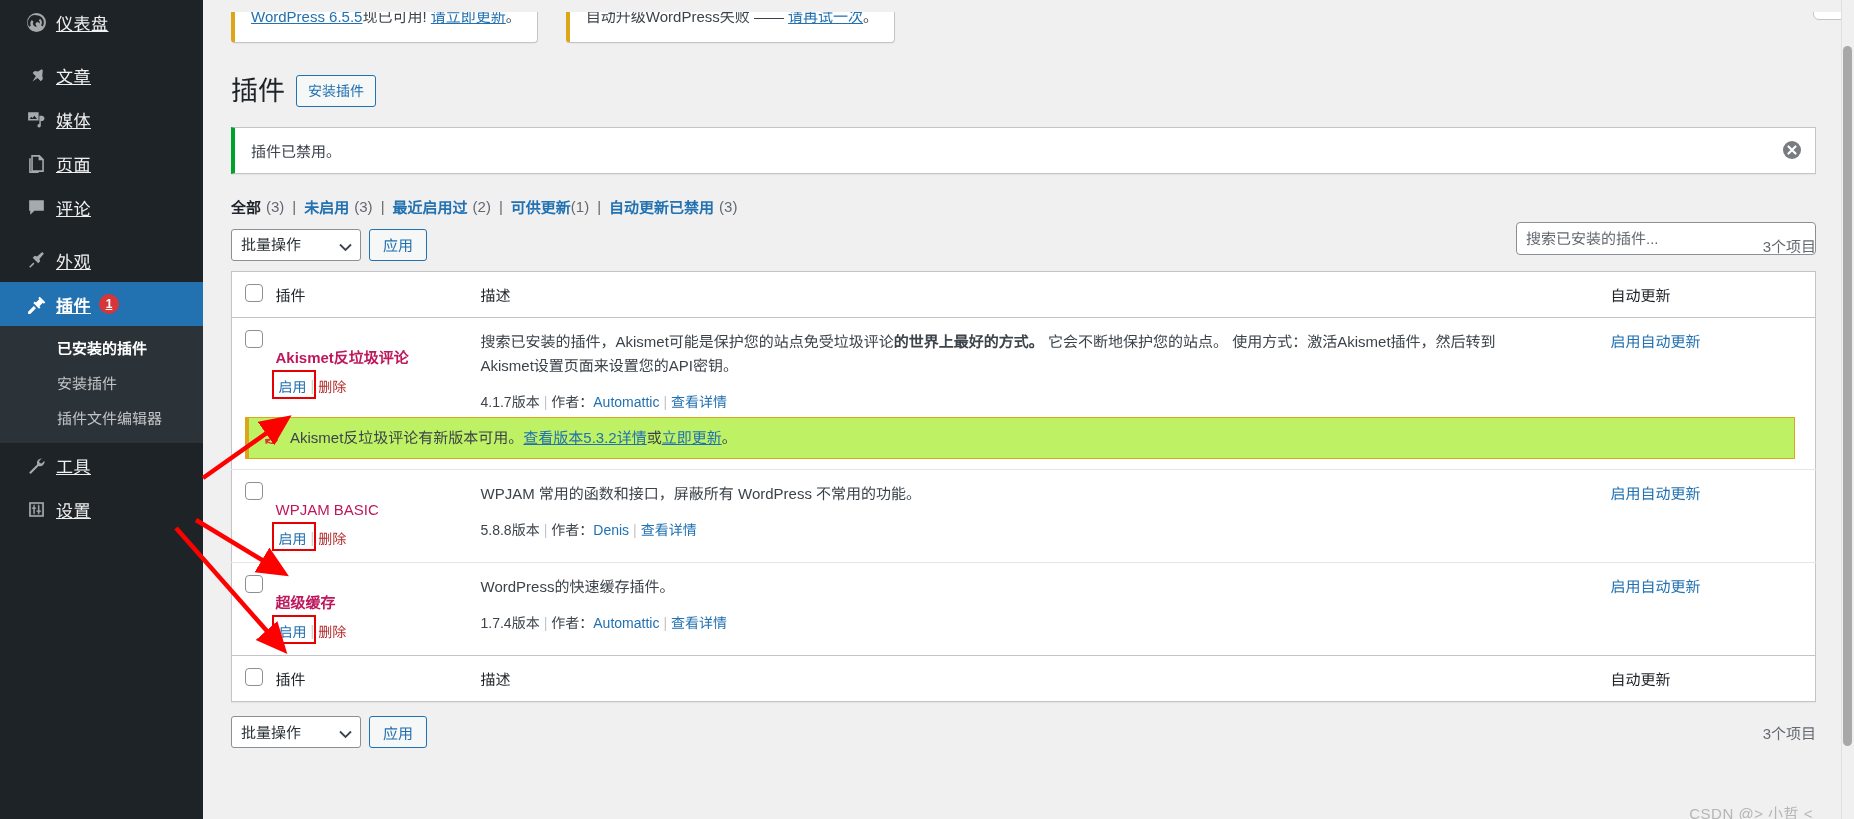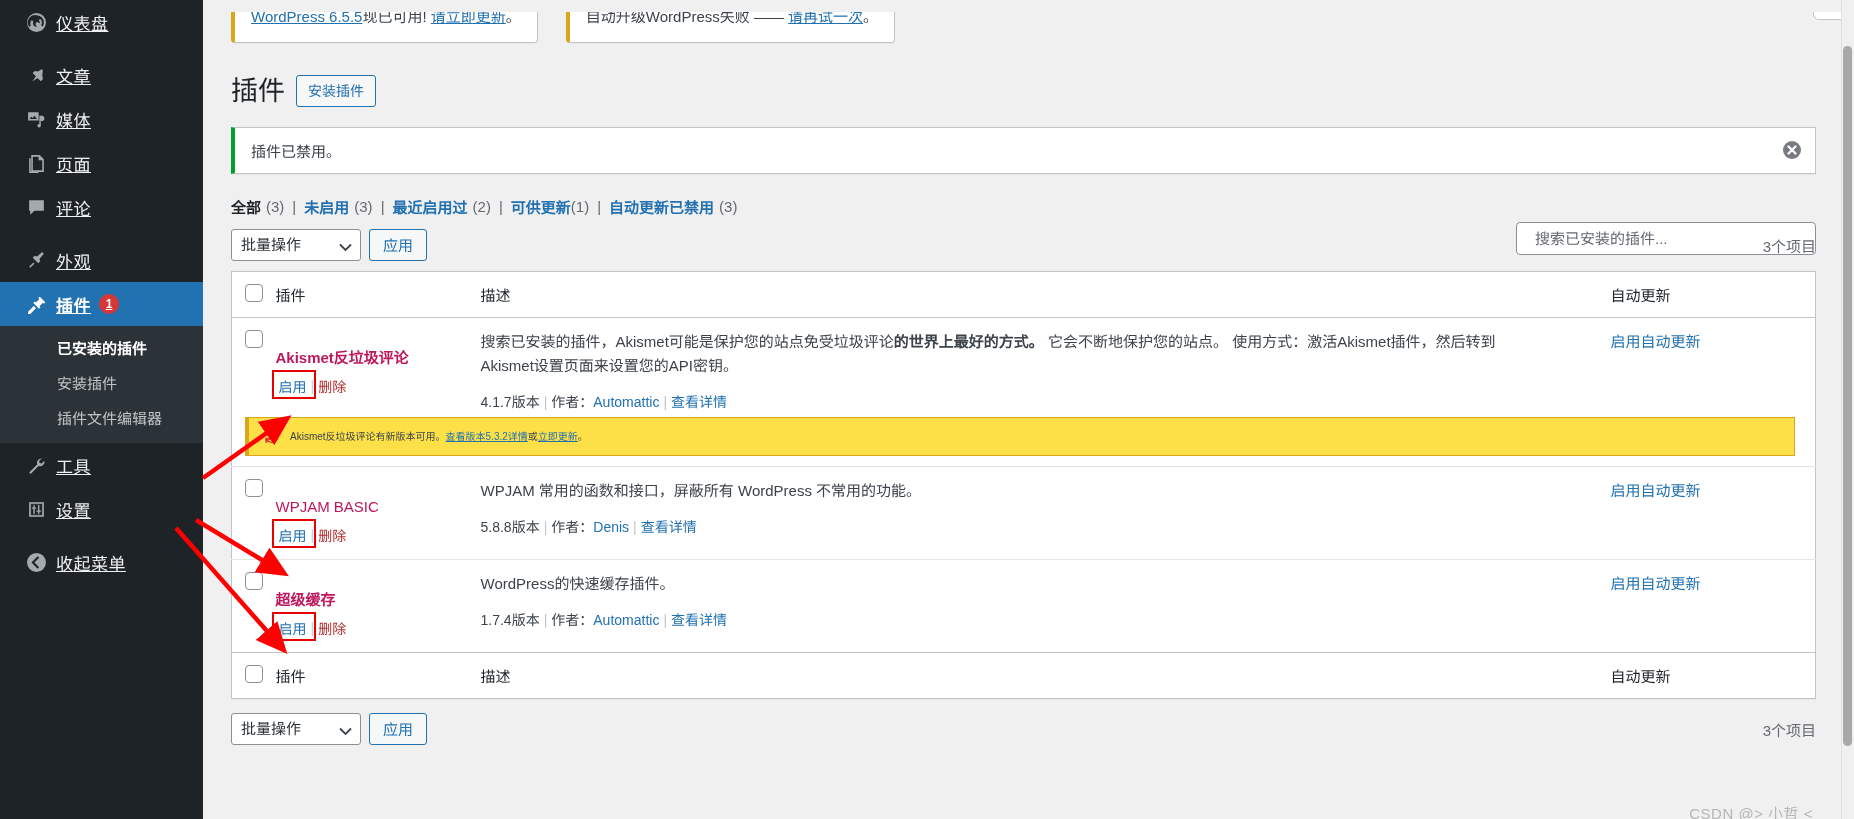--- a/index.html
+++ b/index.html
@@ -124,21 +124,21 @@
   .subsubsub .cnt { color: #646970; margin-left: 5px; }
   .subsubsub .cnt.tight { margin-left: 0; }
   .subsubsub .divider { color: #646970; margin: 0 8px; }
 
   .search-box {
     position: absolute; right: 25px; top: 210px;
     display: flex; align-items: center;
   }
   .search-box input {
     width: 300px; height: 33px;
-    padding: 0 18px; font-size: 15px;
+    padding: 0 9px; font-size: 15px;
     border: 1px solid #8c8f94; border-radius: 4px;
     background: #fff; color: #2c3338;
     font-family: "Liberation Sans", sans-serif;
   }
   .search-box input::placeholder { color: #646970; }
 
   .tablenav {
     display: flex; align-items: center;
     margin: 10px 0 8px 0; height: 36px;
     position: relative;
@@ -223,23 +223,23 @@
   .plugin-desc b { font-weight: 700; }
   .plugin-meta { font-size: 14px; color: #3c434a; }
   .plugin-meta a { color: #2271b1; text-decoration: none; cursor: pointer; }
   .plugin-meta .bar { color: #c3c4c7; margin: 0 4px; }
   .autoupdate-link { font-size: 15px; color: #2271b1; cursor: pointer; }
 
   tr.update-row td {
     border-top: none; padding: 0 20px 10px 13px;
   }
   .update-message {
-    background: #fde047; border: 1px solid #dba617;
+    background: #bef264; border: 1px solid #dba617;
     border-left-width: 4px;
-    padding: 9px 13px; font-size: 10px; color: #3c434a;
+    padding: 9px 13px; font-size: 15px; color: #3c434a;
     display: flex; align-items: center; gap: 9px;
     line-height: 1.5;
   }
   .update-message a { color: #2271b1; text-decoration: underline; }
   .update-icon { width: 19px; height: 19px; flex: 0 0 19px; }
 
   
   #annot {
     position: absolute; left: 0; top: 0;
     width: 1854px; height: 819px;
@@ -374,28 +374,20 @@
     <div class="menu-item">
       <span class="micon">
         <svg viewBox="0 0 20 20">
             <path d="M3 3h14v14H3V3zm2 2v10h2.2V5H5zm3.5 0v10H11V5H8.5zm4 0v10H15V5h-2.5z" opacity=".25"></path>
             <path d="M3 3h14v14H3V3zm1.5 1.5v11h11v-11h-11zM7 6v2H5.6v1.2H7v4.8h1.3V9.2h1.4V8H8.3V6H7zm4.5 0v5H10v1.2h1.5V14h1.3v-1.8h1.4V11h-1.4V6h-1.3z"></path>
           </svg>
       </span>
       <span class="mlabel">设置</span>
     </div>
 
-    <div class="menu-item collapse-item sep">
-      <span class="micon">
-        <svg viewBox="0 0 20 20">
-            <path d="M10 1a9 9 0 100 18 9 9 0 000-18zm2.5 4.5L8 10l4.5 4.5-1.4 1.4L5.2 10l5.9-5.9 1.4 1.4z"></path>
-          </svg>
-      </span>
-      <span class="mlabel">收起菜单</span>
-    </div>
   </div>
 
   <div id="wpbody">
 
     <div class="top-strip">
       <div class="top-box"></div>
 
     </div>
 
     <div class="notice-row">

